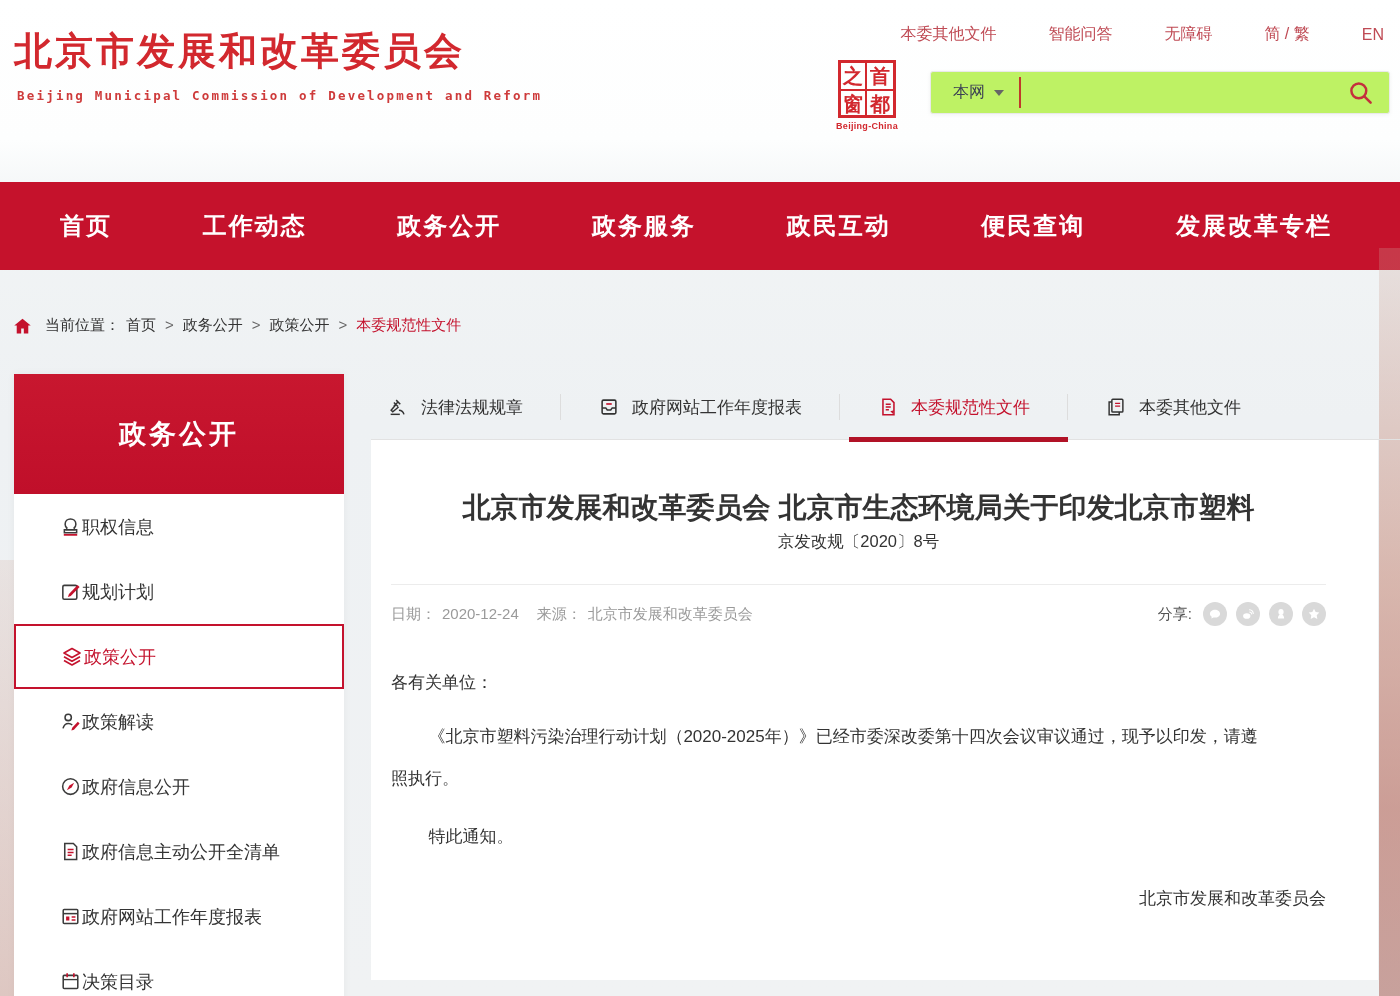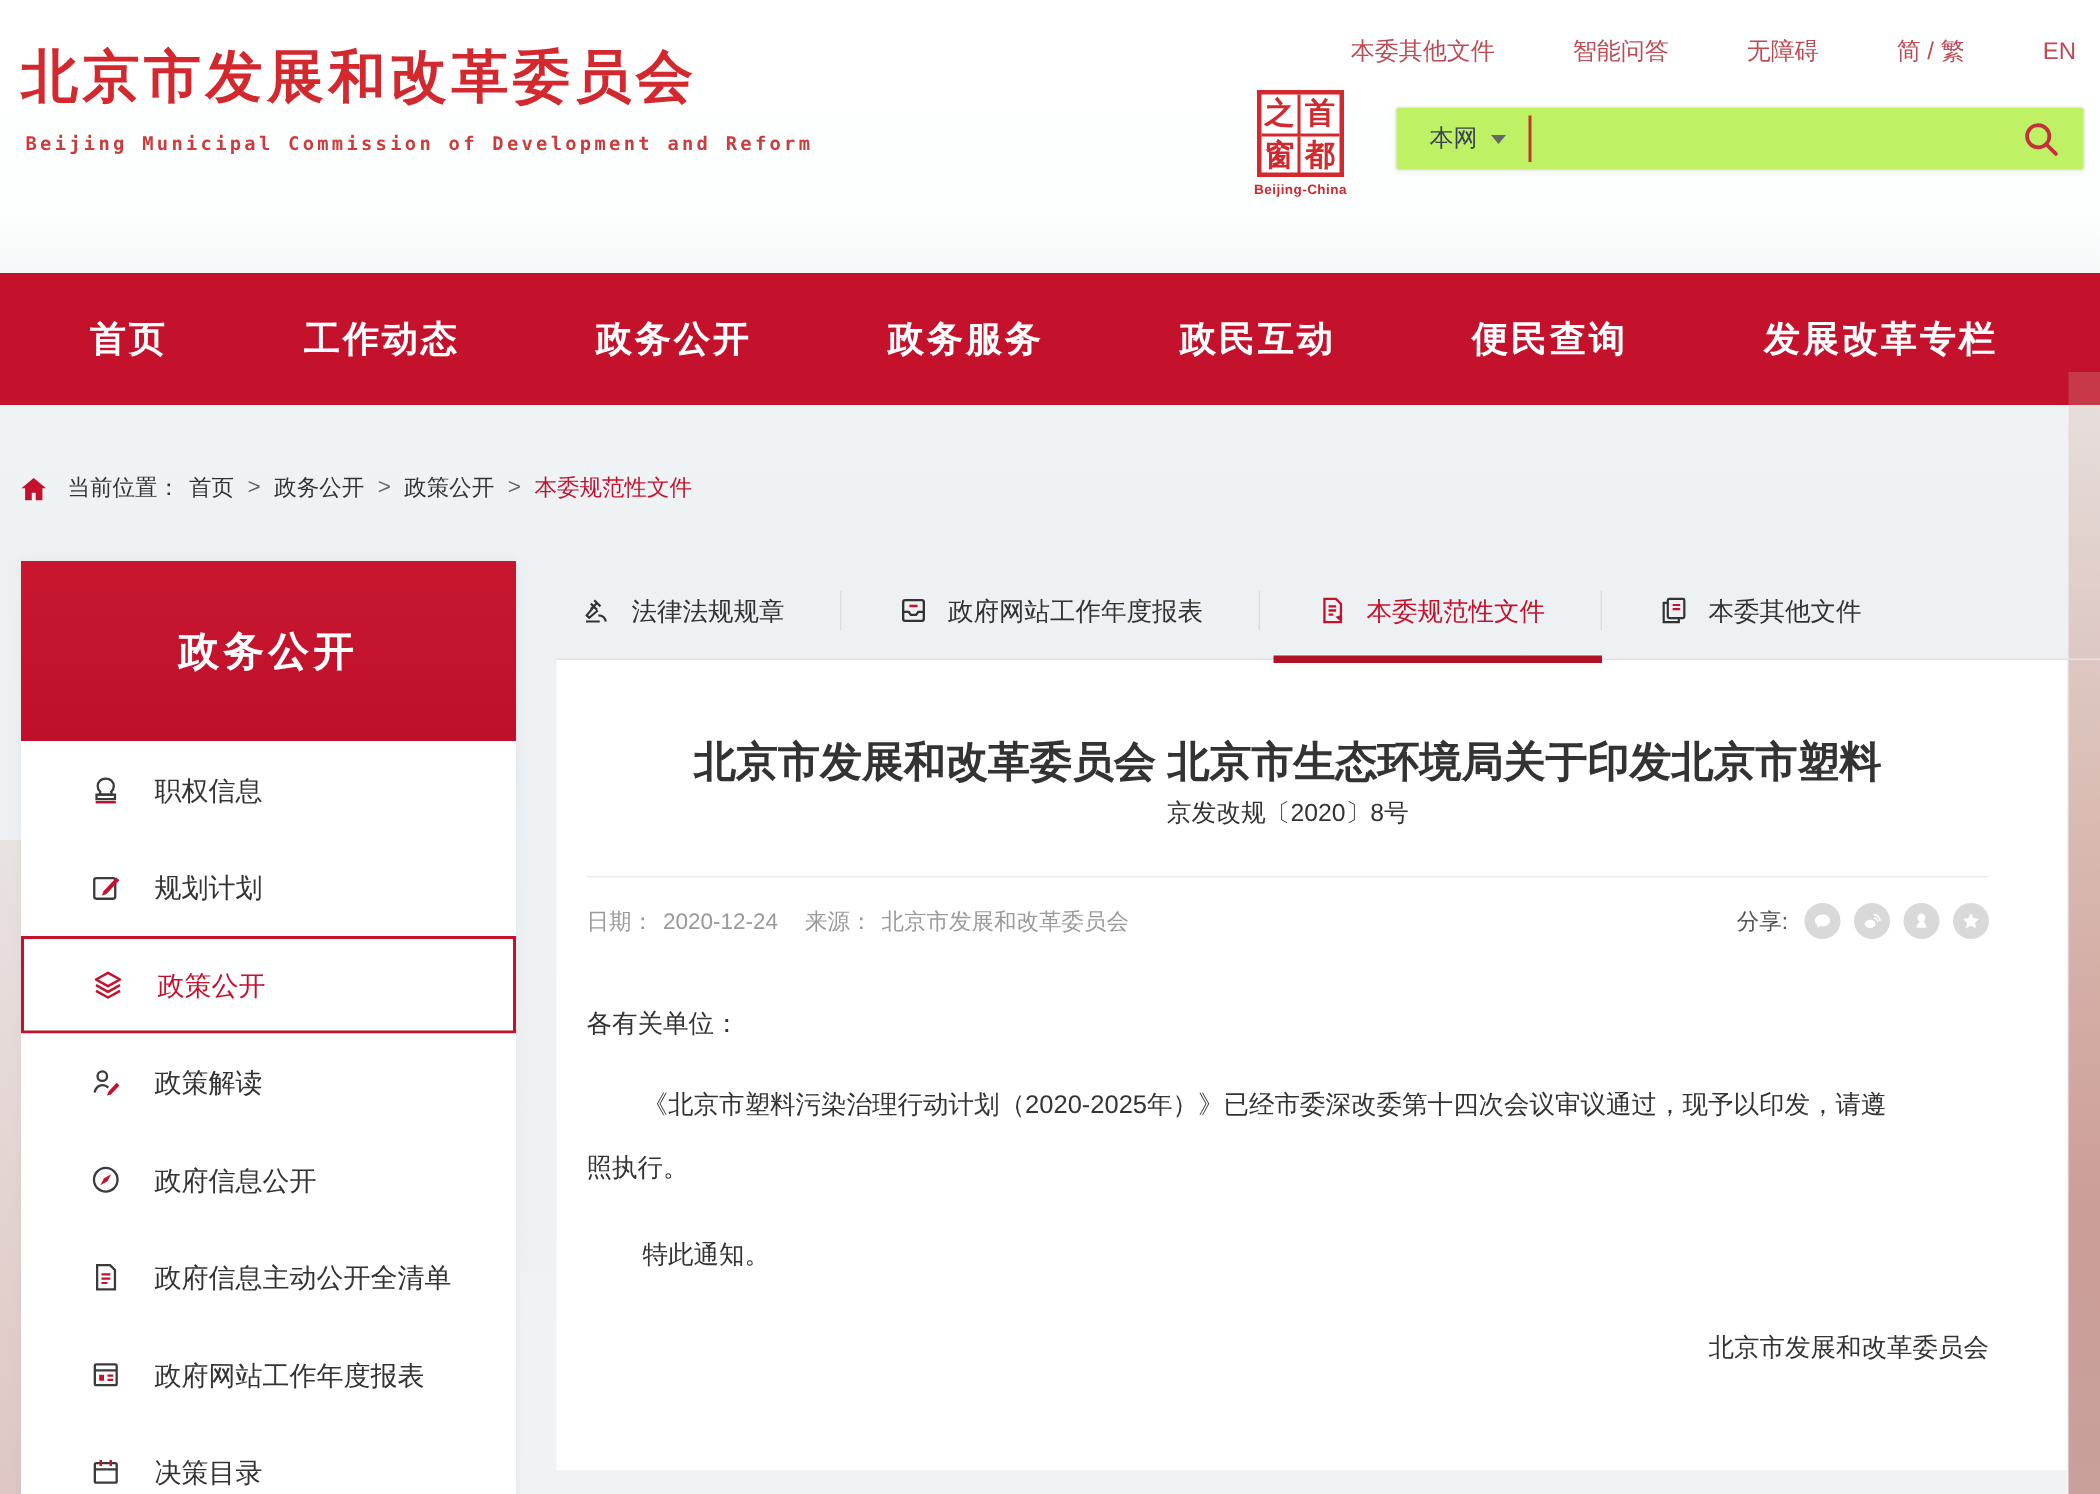--- a/index.html
+++ b/index.html
@@ -55,21 +55,21 @@
   .crumb-sep { margin:0 9px; color:#666; }
   .crumb-current { color:#c4122d; cursor:pointer; }
   .crumb-label { margin-right:6px; }
 
   
   .layout { display:flex; align-items:flex-start; margin:37px 22px 0 14px; }
 
   .sidebar { flex:0 0 330px; background:#fff; box-shadow:0 0 8px rgba(0,0,0,.05); }
   .side-title { height:120px; background:linear-gradient(180deg,#c8172f,#c00f2a); color:#fff; font-size:27px;
     font-weight:bold; letter-spacing:3px; display:flex; align-items:center; justify-content:center; }
-  .side-item { height:65px; display:flex; align-items:center; padding-left:44px; gap:21px; font-size:18px;
+  .side-item { height:65px; display:flex; align-items:center; padding-left:44px; font-size:18px;
     color:#333; cursor:pointer; background:#fff; }
   .side-item .ic { display:flex; width:24px; justify-content:center; }
   .side-item.active { border:2px solid #c4122d; color:#c4122d; }
 
   .content { flex:1; margin-left:27px; position:relative; }
   .tabs { display:flex; align-items:center; height:66px; padding-left:16px; position:relative; }
   .tabs::after { content:""; position:absolute; left:0; right:-22px; bottom:0; height:1px; background:#e2e2e2; }
   .tab { display:flex; align-items:center; gap:12px; font-size:17px; color:#333; cursor:pointer;
     position:relative; height:100%;text-align:center; }
   .tab .ic { display:flex; }

